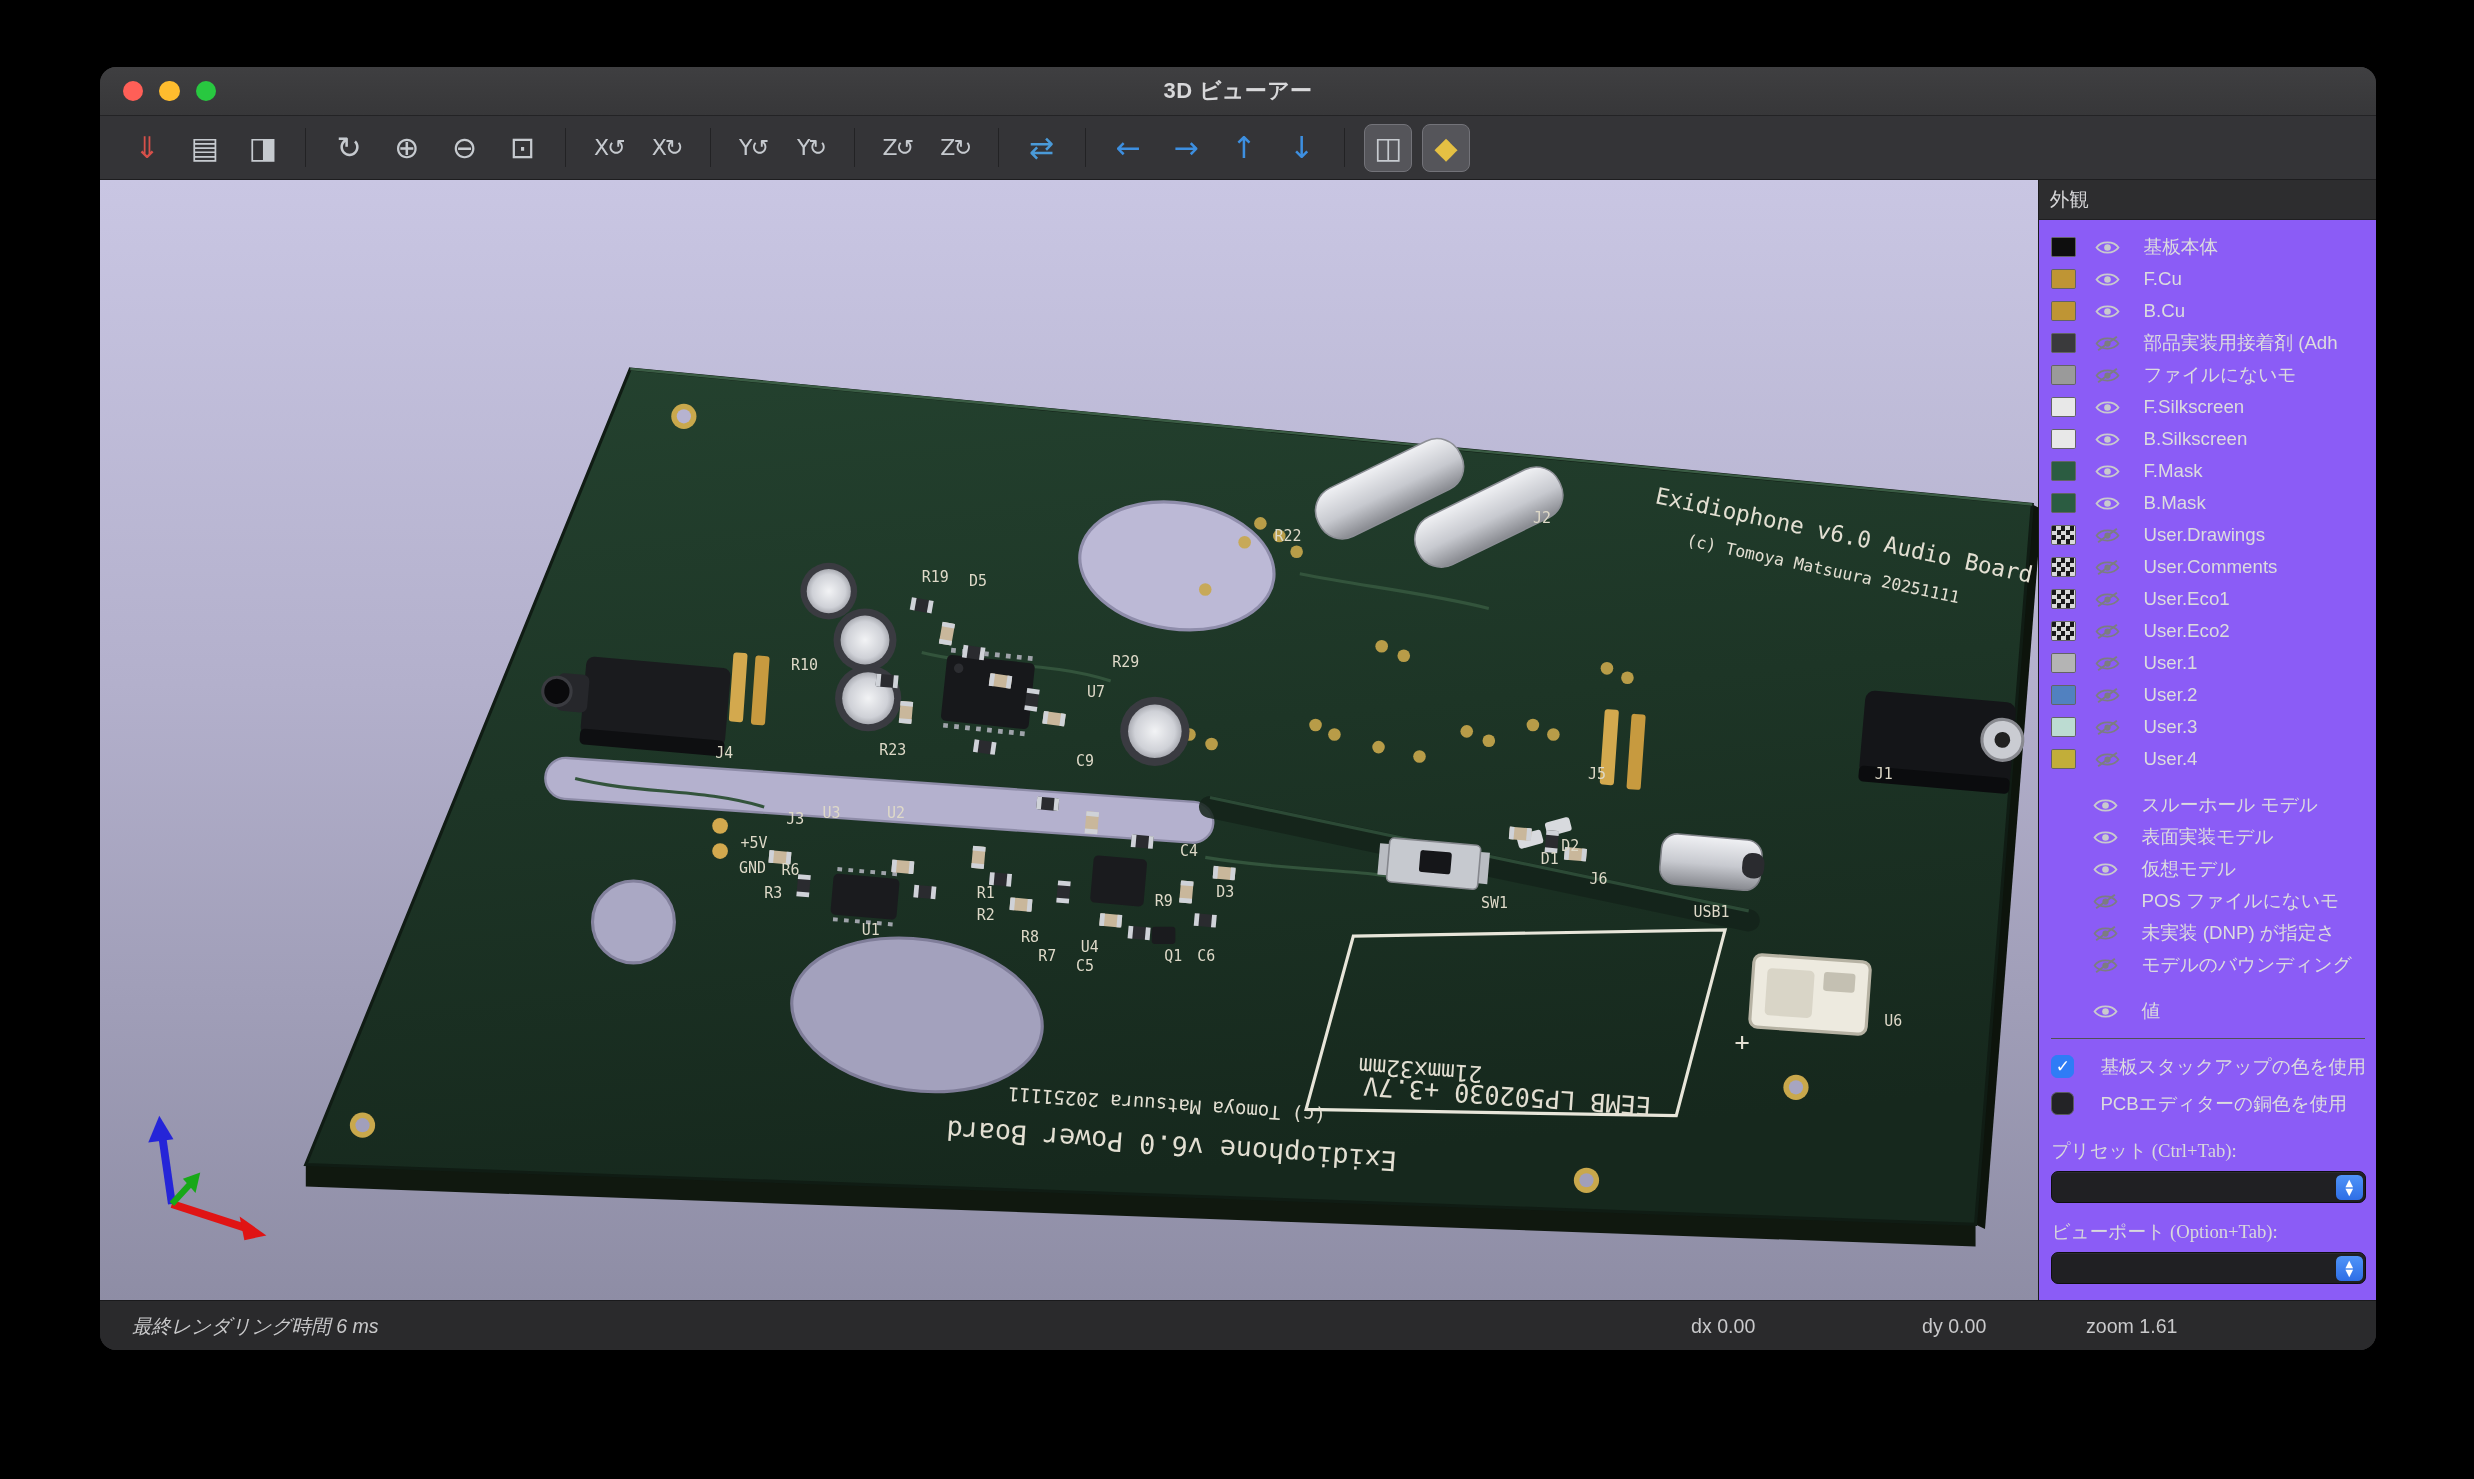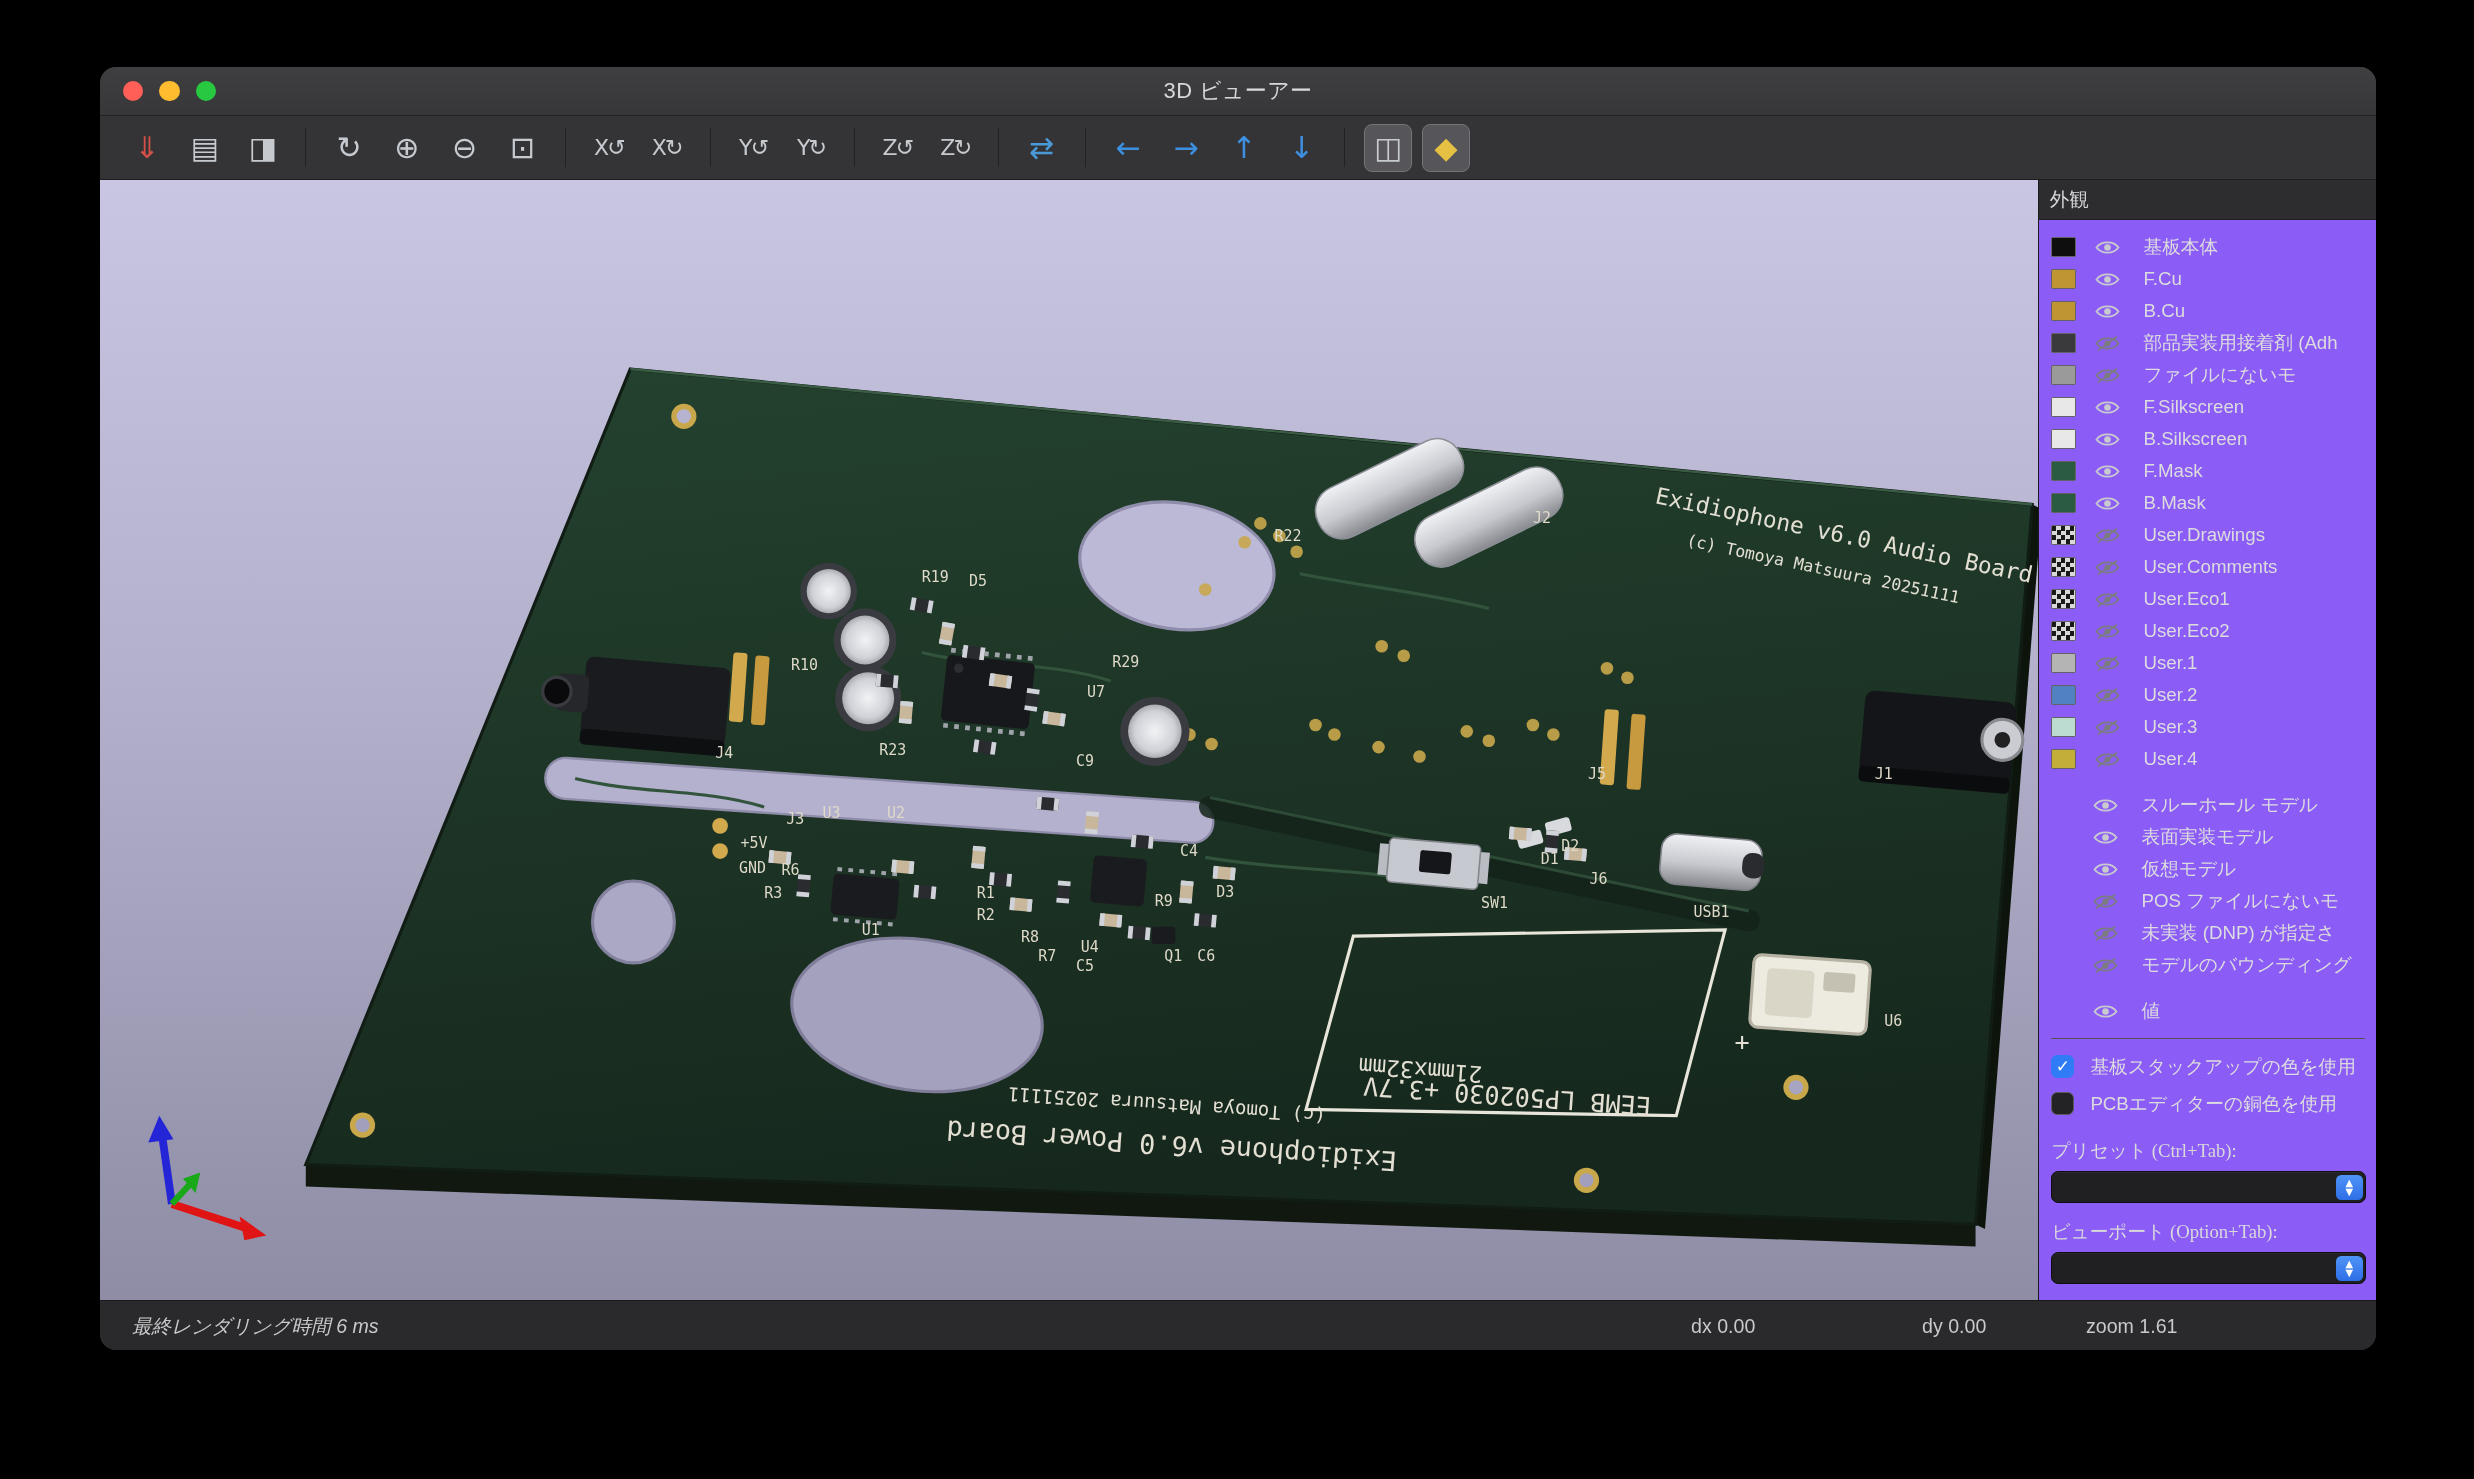--- a/index.html
+++ b/index.html
@@ -7,21 +7,21 @@
           font-family:"Liberation Sans","DejaVu Sans",sans-serif;}
   .window{position:absolute;left:100px;top:67px;width:2276px;height:1283px;
           border-radius:16px;overflow:hidden;background:#323234;
           box-shadow:0 36px 107px rgba(0,0,0,.85);display:flex;flex-direction:column;}
   
   .titlebar{height:48px;flex:0 0 48px;background:linear-gradient(#3f3f41,#373739);
             border-bottom:0.9px solid #232325;position:relative;display:flex;align-items:center;justify-content:center;}
   .traffic{position:absolute;left:23px;top:0;height:100%;display:flex;align-items:center;gap:16px;}
   .light{width:20.4px;height:20.4px;border-radius:50%;}
   .light.red{background:#ff5f57;}.light.yellow{background:#febc2e;}.light.green{background:#28c840;}
-  .win-title{color:#d8d8da;font-size:22px;font-weight:normal;letter-spacing:0.4px;}
+  .win-title{color:#d8d8da;font-size:22px;font-weight:bold;letter-spacing:0.4px;}
   
   .toolbar{height:63px;flex:0 0 63px;background:#343437;border-bottom:0.9px solid #1d1d1f;
            display:flex;align-items:center;padding:0 0 0 23px;gap:9.8px;}
   .tb-btn{width:48px;height:48px;border:0.9px solid transparent;background:transparent;border-radius:8px;
           display:flex;align-items:center;justify-content:center;padding:0;cursor:default;}
   .tb-btn.sel{background:#55555a;border-color:#737379;}
   .tb-glyph{font-size:30px;line-height:1;font-family:"DejaVu Sans",sans-serif;}
   .tb-sep{width:0.9px;height:39px;background:#222224;margin:0 9px;}
   
   .content{flex:1 1 auto;display:flex;min-height:0;}
@@ -42,21 +42,21 @@
   .eye{width:27px;margin-left:7.1px;flex:0 0 27px;display:flex;align-items:center;}
   .eye-svg{width:25px;height:17px;}
   .ap-label{margin-left:9px;font-size:18.7px;overflow:hidden;}
   .gap16{height:14.2px;}
   .ap-divider{height:0.9px;background:#515154;margin:10.7px 12.4px 9px 0;}
   .cb-row{display:flex;align-items:center;height:37px;white-space:nowrap;}
   .cb-box{width:23px;height:23px;border-radius:6.2px;flex:0 0 23px;display:flex;align-items:center;justify-content:center;
           background:#232326;border:0.9px solid #5b5b5f;box-sizing:border-box;}
   .cb-box.checked{background:#2f7cf6;border-color:#2f7cf6;}
   .cb-check{color:#fff;font-size:17px;line-height:1;font-weight:bold;}
-  .cb-label{margin-left:16px;font-size:18.7px;}
+  .cb-label{margin-left:26px;font-size:18.7px;}
   .dd-label{font-size:18.7px;margin:16px 0 7.1px 0;color:#d9d9db;font-family:Liberation Serif, serif;}
   .dropdown{width:313px;height:30px;background:#202023;border:0.9px solid #0e0e10;border-radius:7.1px;
             display:flex;align-items:center;position:relative;box-shadow:inset 0 0.9px 0 rgba(255,255,255,.05);}
   .dd-value{flex:1;font-size:18px;color:#cfcfd1;padding-left:10.7px;overflow:hidden;}
   .dd-cap{width:27px;height:25px;margin-right:2.7px;border-radius:5.3px;background:linear-gradient(#4f94f8,#2e6ee6);
           display:flex;flex-direction:column;align-items:center;justify-content:center;gap:0.9px;}
   .dd-cap span{color:#fff;font-size:9.8px;line-height:.8;font-family:"DejaVu Sans",sans-serif;}
   
   .statusbar{height:49px;flex:0 0 49px;background:#2a2a2c;border-top:0.9px solid #1a1a1c;position:relative;color:#c9c9cb;font-size:19.6px;}
   .statusbar span{position:absolute;top:50%;transform:translateY(-50%);}

